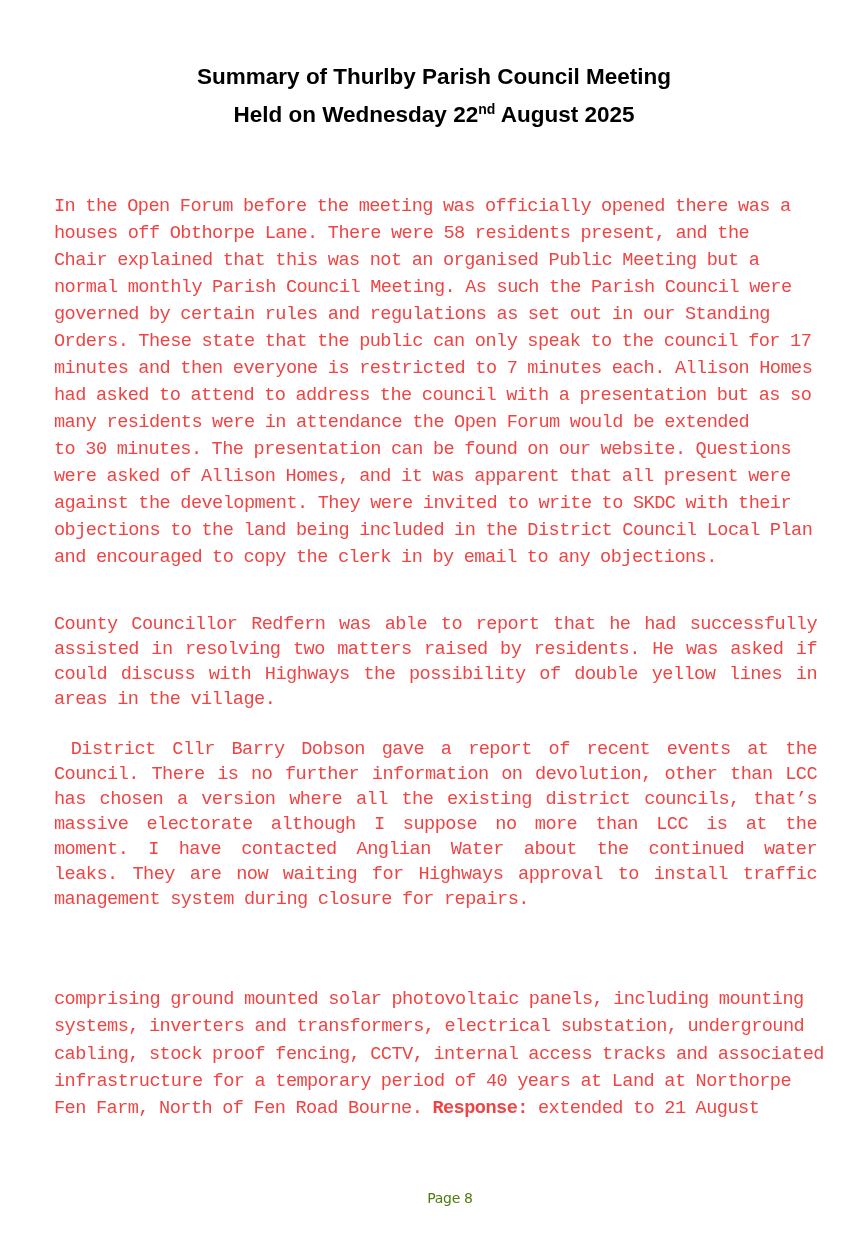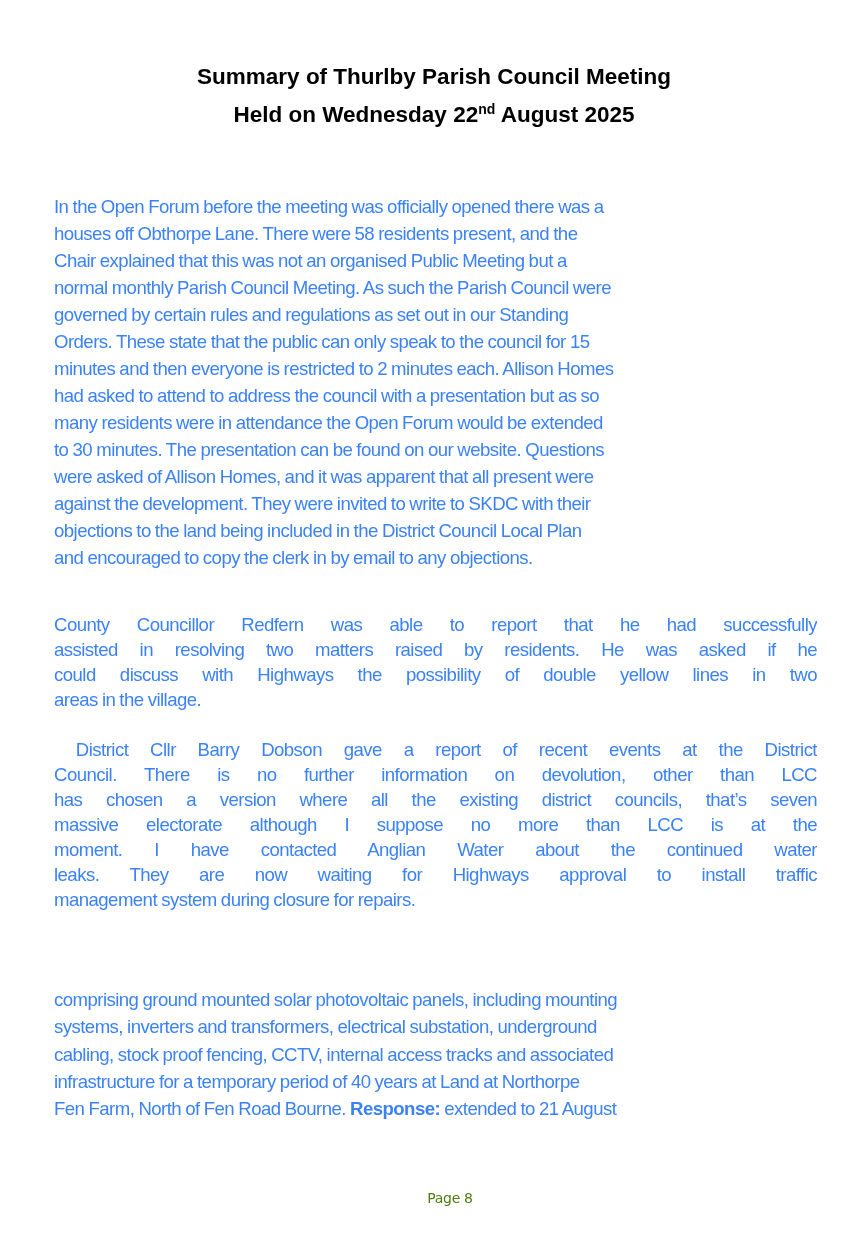--- a/index.html
+++ b/index.html
@@ -8,21 +8,21 @@
     .title {
       position: absolute; left: 0; width: 868px; text-align: center;
       font-family: "Liberation Sans", sans-serif; font-weight: bold; font-size: 22.5px;
       color: #000;
     }
     .t1 { top: 64px; }
     .t2 { top: 102px; }
     .t2 sup { font-size: 14px; vertical-align: 0; position: relative; top: -8px; }
     .body {
       position: absolute; left: 54px; width: 763px;
-      font-family: Liberation Sans, sans-serif; font-size: 18.6px; color: #3b82f6;
+      font-family: Liberation Mono, monospace; font-size: 18.6px; color: #ef4444;
       letter-spacing: -0.55px; word-spacing: -0.5px;
       transform-origin: left top;
     }
     .line { display: block; white-space: nowrap; height: 27px; line-height: 27px; }
     .p1 { top: 193px; }
     .p1 .line { height: 27px; line-height: 27px; }
     .just .line { height: 25px; line-height: 25px; text-align: justify; text-align-last: justify; white-space: normal; overflow: hidden; }
     .just .line.last { text-align-last: left; }
     .p2 { top: 612px; }
     .p3 { top: 737px; }
@@ -43,22 +43,22 @@
   <div class="title t2">
     <span>Held on Wednesday 22</span><sup>nd</sup><span> August 2025</span>
   </div>
 
   <div class="body p1">
     <span class="line">In the Open Forum before the meeting was officially opened there was a</span>
     <span class="line">houses off Obthorpe Lane. There were 58 residents present, and the</span>
     <span class="line">Chair explained that this was not an organised Public Meeting but a</span>
     <span class="line">normal monthly Parish Council Meeting. As such the Parish Council were</span>
     <span class="line">governed by certain rules and regulations as set out in our Standing</span>
-    <span class="line">Orders. These state that the public can only speak to the council for 15</span>
-    <span class="line">minutes and then everyone is restricted to 2 minutes each. Allison Homes</span>
+    <span class="line">Orders. These state that the public can only speak to the council for 17</span>
+    <span class="line">minutes and then everyone is restricted to 7 minutes each. Allison Homes</span>
     <span class="line">had asked to attend to address the council with a presentation but as so</span>
     <span class="line">many residents were in attendance the Open Forum would be extended</span>
     <span class="line">to 30 minutes. The presentation can be found on our website. Questions</span>
     <span class="line">were asked of Allison Homes, and it was apparent that all present were</span>
     <span class="line">against the development. They were invited to write to SKDC with their</span>
     <span class="line">objections to the land being included in the District Council Local Plan</span>
     <span class="line">and encouraged to copy the clerk in by email to any objections.</span>
   </div>
 
   <div class="body just p2">

